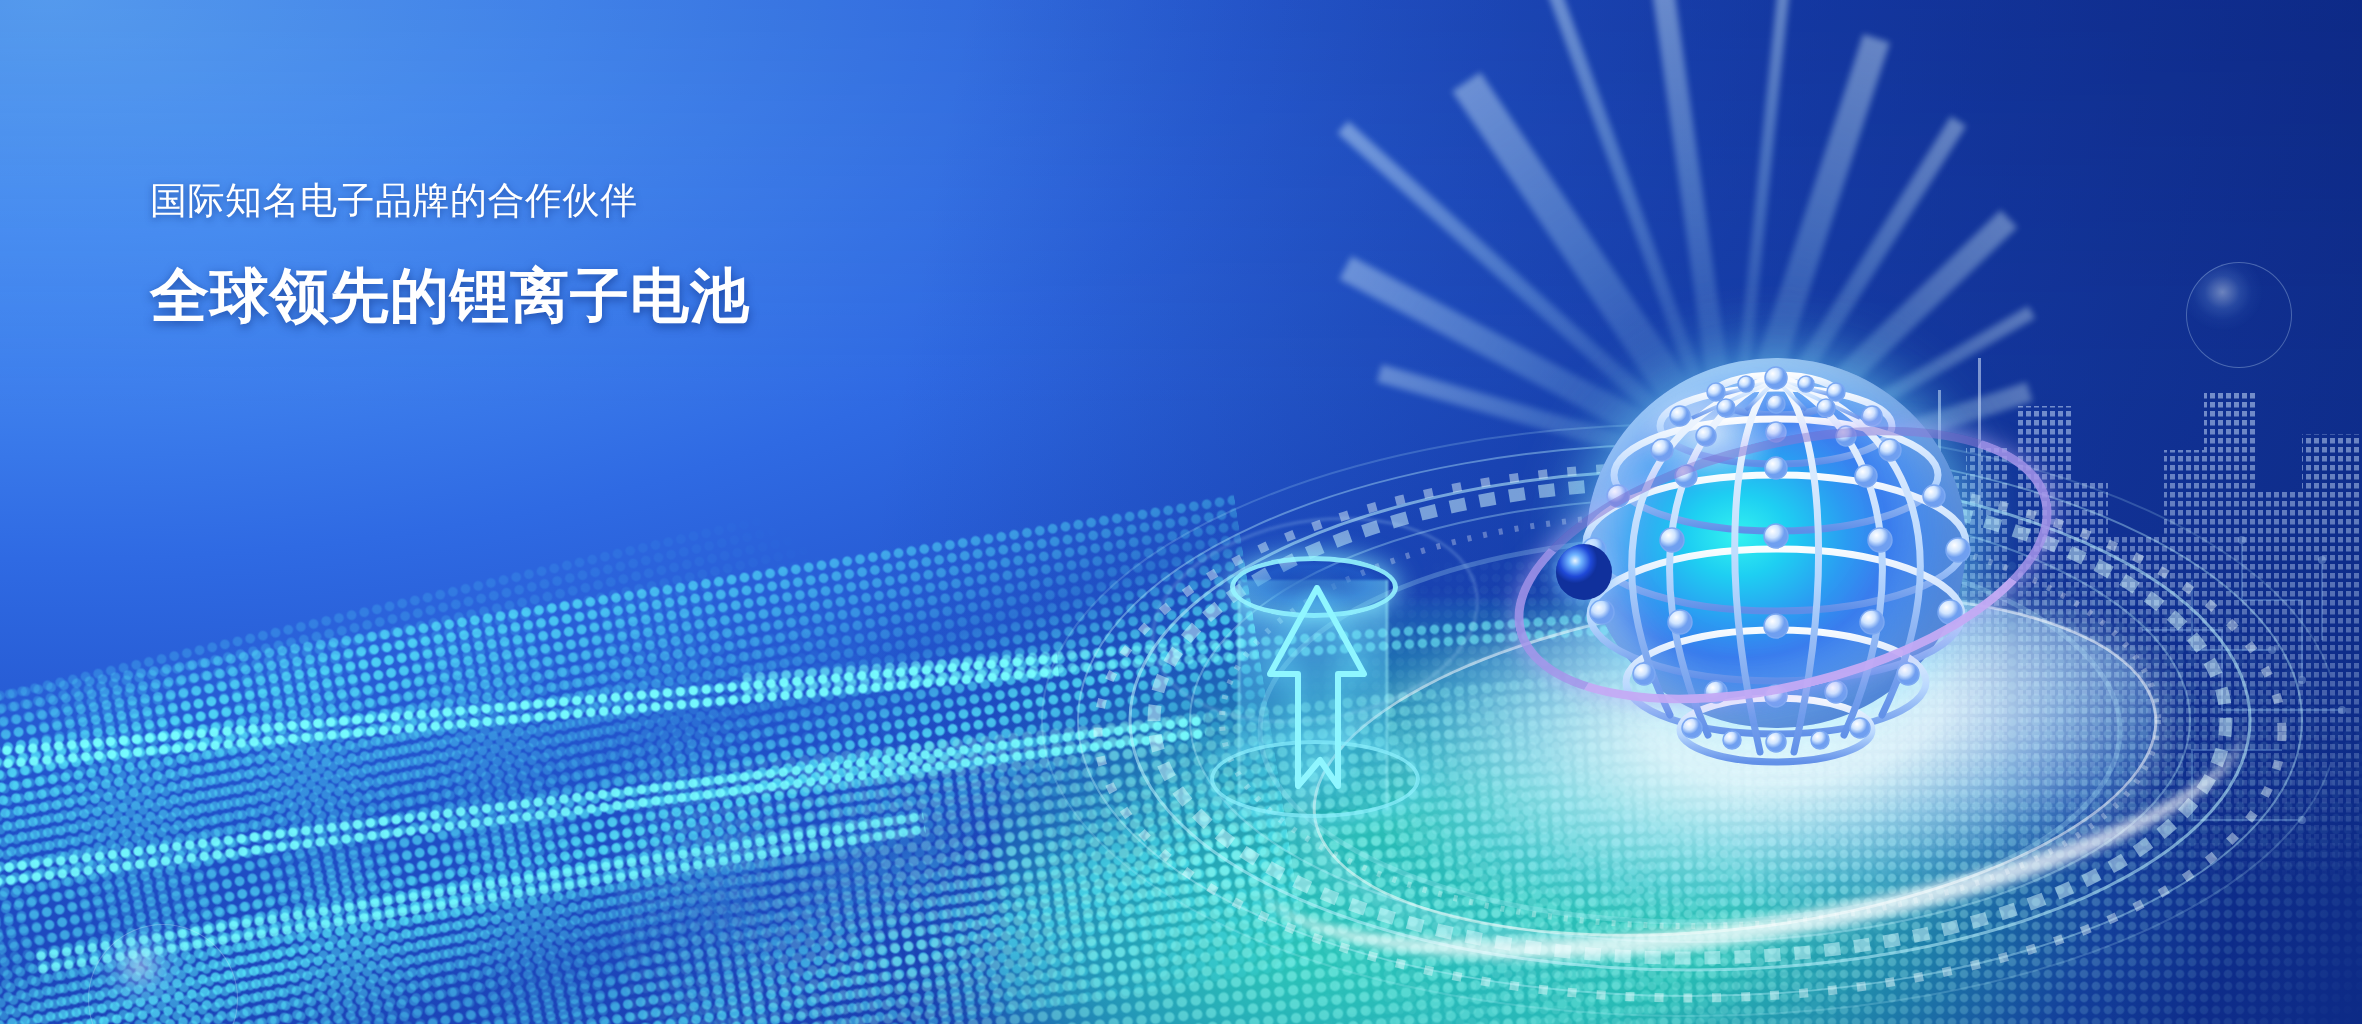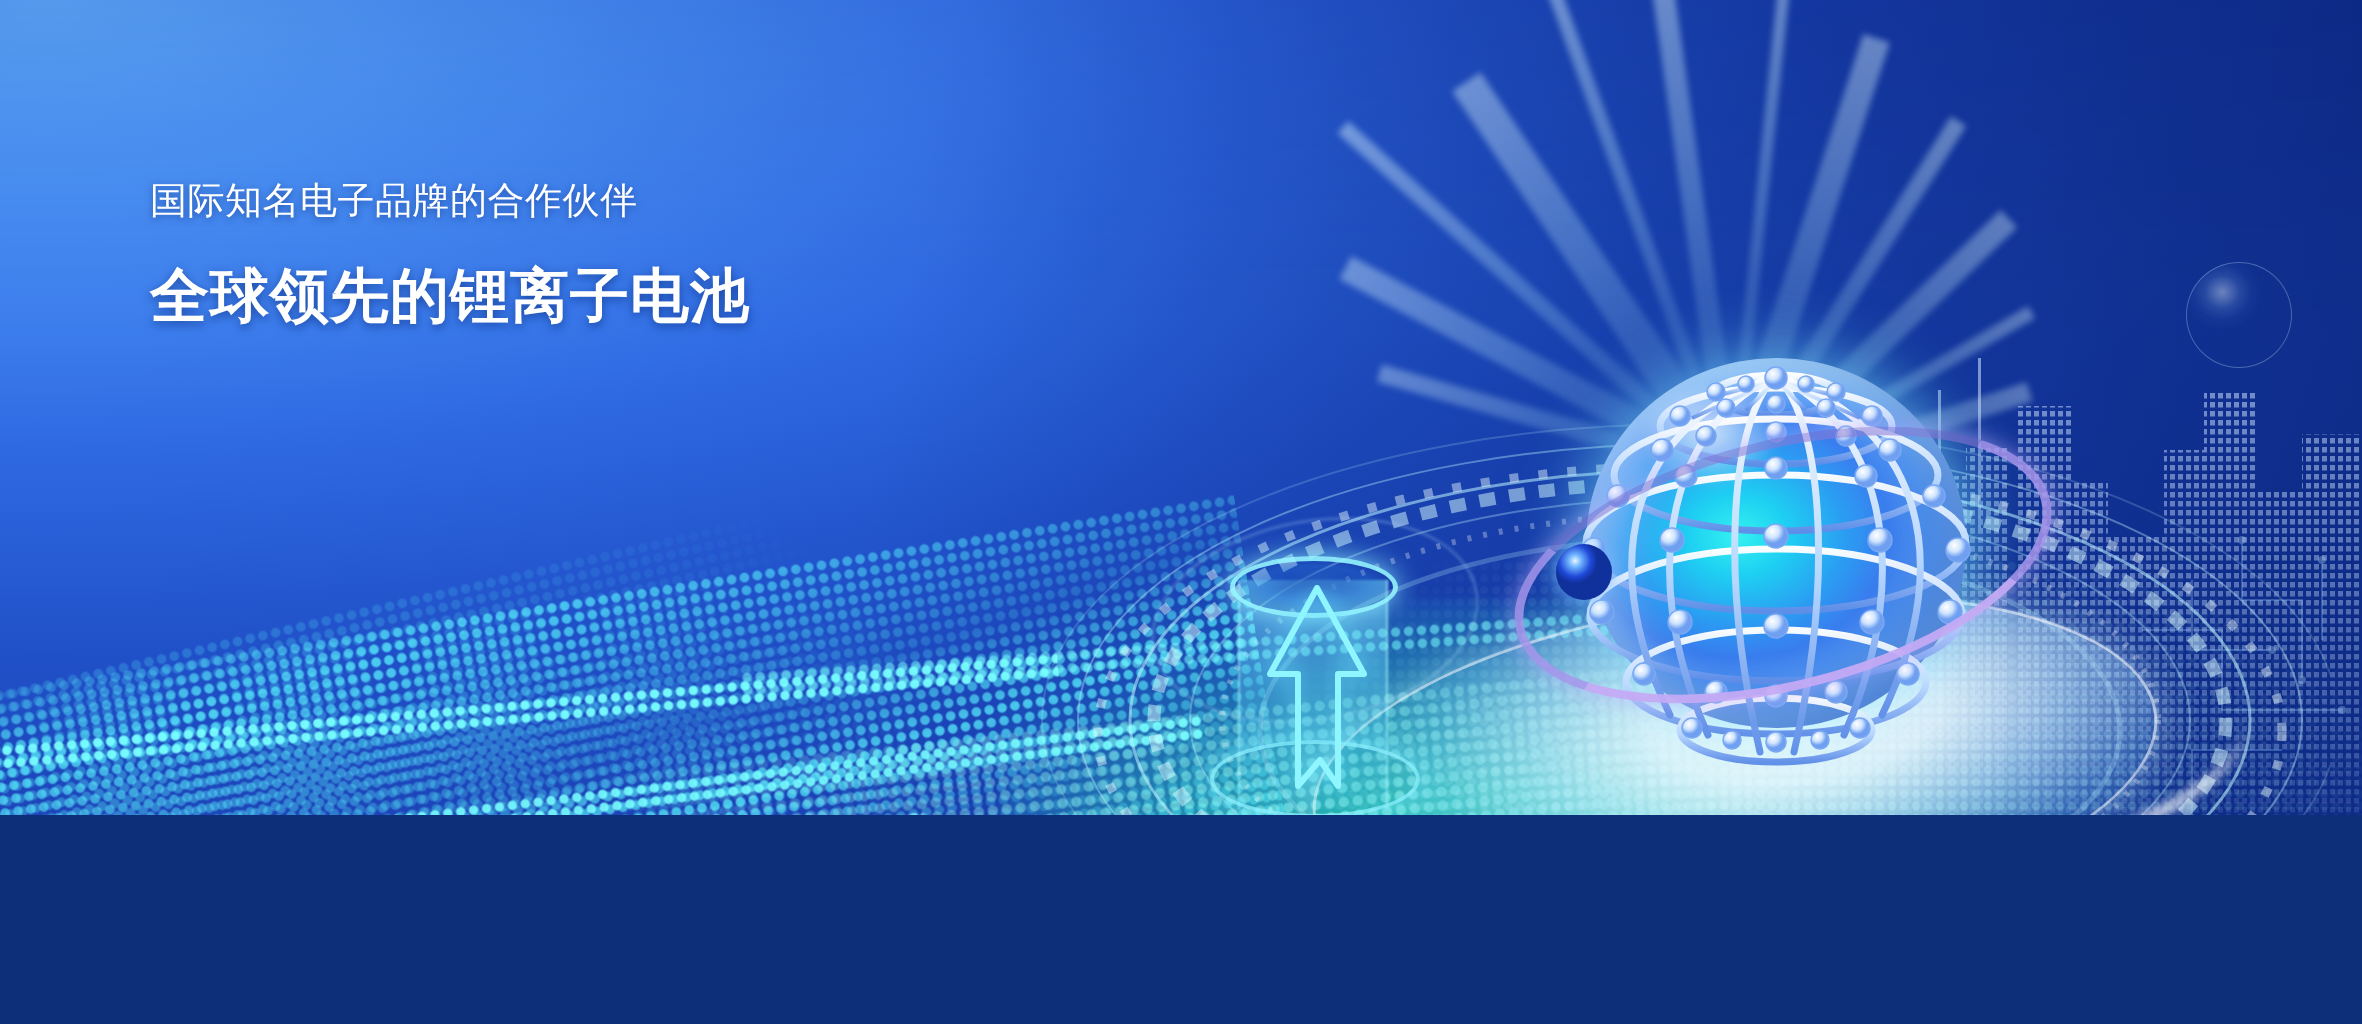--- a/index.html
+++ b/index.html
@@ -1,20 +1,20 @@
 <!DOCTYPE html>
 <html><head>
 <meta charset="utf-8">
 <title>Banner</title>
 <style>
   html,body{margin:0;padding:0;background:#0d2f7a;}
   *{box-sizing:border-box;}
   .stage{
     position:relative;
-    width:2362px;height:815px;
+    width:2362px;height:1024px;
     overflow:hidden;
     font-family:"Liberation Sans","DejaVu Sans",sans-serif;
     background:#1d48bb;
   }
   
   .bg-base{
     position:absolute;inset:0;
     background:
       radial-gradient(120% 130% at 2% 0%, #62aefb 0%, #4b93f6 18%, #2f6ae3 42%, #2050c8 62%, #1b41b4 82%, #173aa6 100%);
   }

